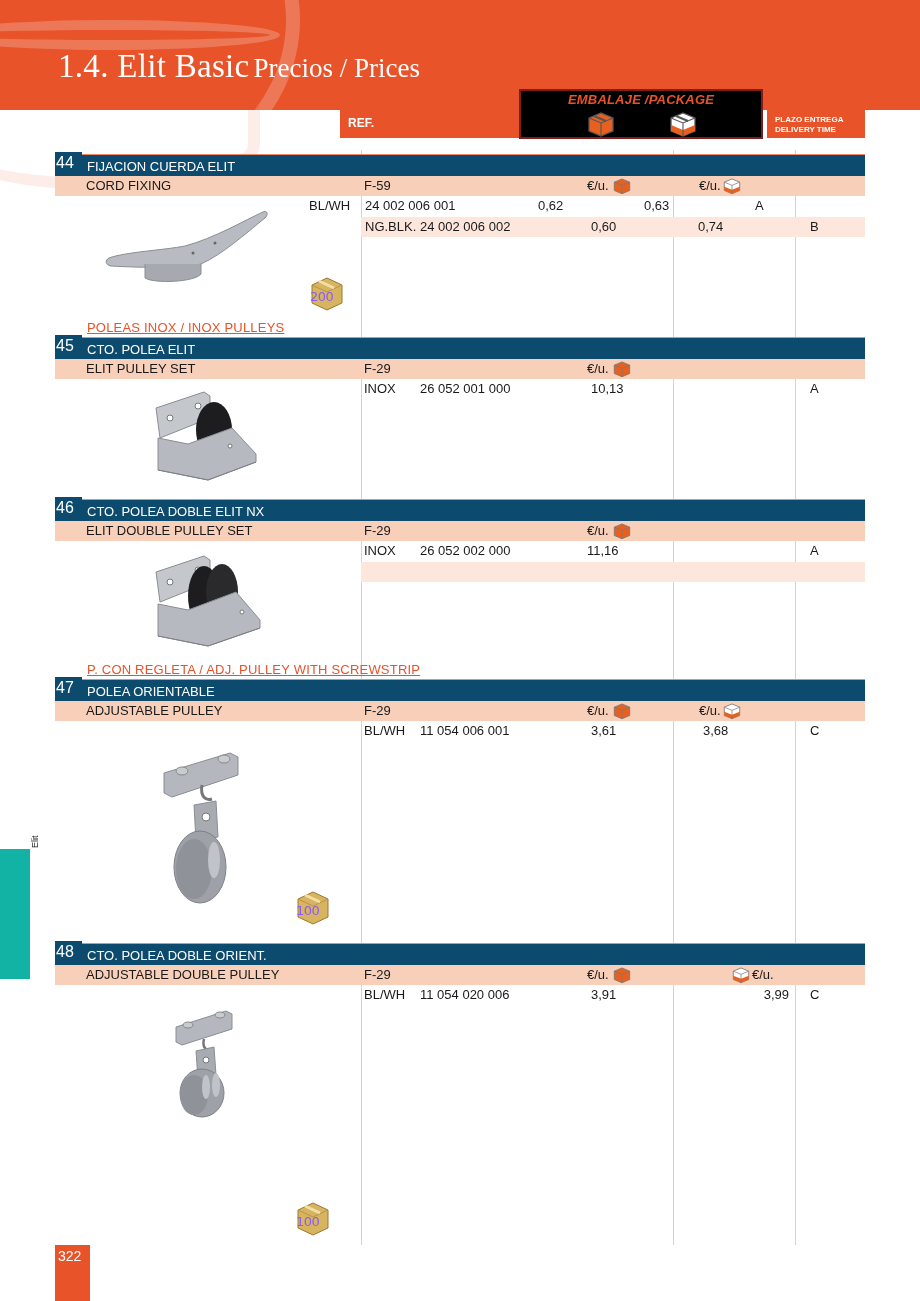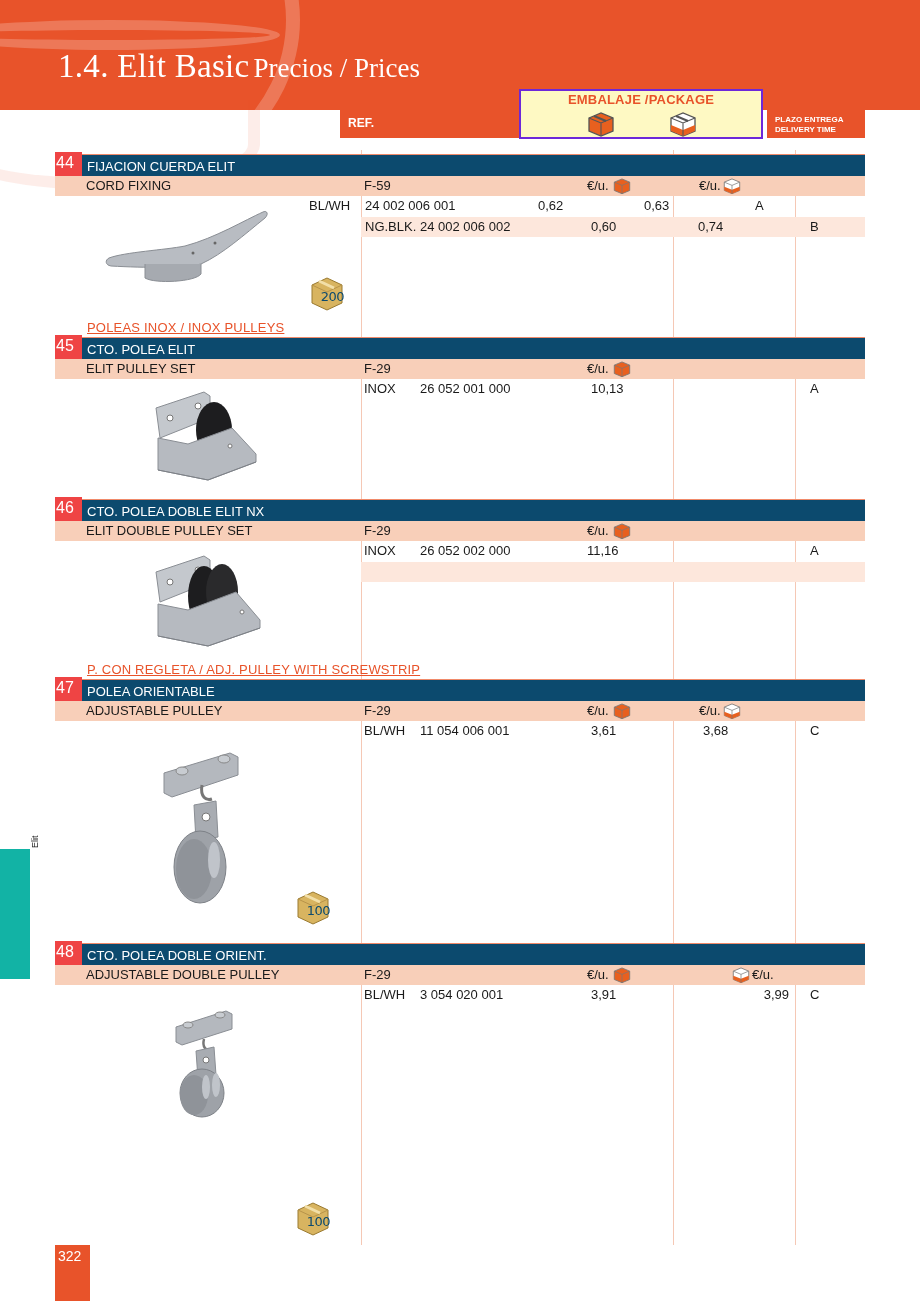--- a/index.html
+++ b/index.html
@@ -6,52 +6,52 @@
   html, body { width: 920px; height: 1301px; background: #ffffff; overflow: hidden; }
   body { position: relative; font-family: "Liberation Sans", "DejaVu Sans", sans-serif; color: #1a1a1a; }
 
   .header-band { position: absolute; left: 0; top: 0; width: 920px; height: 110px; background: #e8532a; overflow: hidden; font-family: Liberation Serif, serif; }
   .header-arc { position: absolute; border: 14px solid rgba(255,255,255,0.22); border-radius: 50%; }
   .title { position: absolute; left: 58px; top: 48px; color: #fff; white-space: nowrap; }
   .title .big { font-size: 33px; font-weight: 400; letter-spacing: 0.3px; }
   .title .small { font-size: 27px; font-weight: 400; margin-left: 4px; }
 
   .hdr-ref { position: absolute; left: 340px; top: 110px; width: 174px; height: 28px; background: #e8532a; color: #fff; font-size: 12px; font-weight: bold; padding: 6px 0 0 8px; }
-  .hdr-pack { position: absolute; left: 519px; top: 89px; width: 244px; height: 50px; background: #fef9c3; border: 2px solid #6d28d9; }
+  .hdr-pack { position: absolute; left: 519px; top: 89px; width: 244px; height: 50px; background: #000000; border: 2px solid #7f1d1d; font-style: italic; }
   .hdr-pack .lbl { position: absolute; left: 0; right: 0; top: 1px; text-align: center; color: #e8532a; font-size: 13px; font-weight: bold; letter-spacing: 0.2px; }
   .hdr-pack .ic1 { position: absolute; left: 66px; top: 20px; }
   .hdr-pack .ic2 { position: absolute; left: 148px; top: 20px; }
   .hdr-bar-l { position: absolute; left: 514px; top: 110px; width: 5px; height: 28px; background: #e8532a; }
   .hdr-delivery { position: absolute; left: 767px; top: 110px; width: 98px; height: 28px; background: #e8532a; color: #fff; font-size: 8px; font-weight: bold; line-height: 10px; padding: 5px 0 0 8px; }
 
   .vline { position: absolute; width: 1px; background: #f5c8b5; }
 
   .section { position: absolute; left: 55px; width: 810px; }
-  .sec-num { position: absolute; left: 0; top: 0; width: 27px; height: 24px; background: #ef4444; color: #fff; font-size: 16px; line-height: 22px; padding-left: 1px; }
+  .sec-num { position: absolute; left: 0; top: 0; width: 27px; height: 24px; background: #0c4a6e; color: #fff; font-size: 16px; line-height: 22px; padding-left: 1px; }
   .sec-bar { position: absolute; left: 27px; top: 2px; width: 783px; height: 22px; background: #0c4a6e; color: #fff; font-size: 13px; line-height: 24px; padding-left: 5px; border-top: 1px solid #f08a6a; }
   .sub-bar { position: absolute; left: 0; top: 24px; width: 810px; height: 20px; background: #f8cfb9; font-size: 13px; line-height: 20px; }
   .sub-bar .name { position: absolute; left: 31px; }
   .sub-bar .fam { position: absolute; left: 309px; }
   .sub-bar .p1 { position: absolute; left: 532px; display: flex; align-items: center; gap: 4px; }
   .sub-bar .p2 { position: absolute; left: 644px; display: flex; align-items: center; gap: 2px; }
   .sub-bar .p2r { position: absolute; left: 677px; display: flex; align-items: center; gap: 2px; }
 
   .row { position: absolute; left: 306px; width: 504px; height: 20px; font-size: 13px; line-height: 20px; }
   .row.alt { background: #fde7dc; }
   .row .col { position: absolute; left: 3px; text-align: center; }
   .row .code { position: absolute; left: 59px; }
   .row .pr1 { position: absolute; left: 226px; }
   .row .pr2 { position: absolute; left: 338px; }
   .row .pr2r { position: absolute; left: 368px; width: 60px; text-align: right; }
   .row .del { position: absolute; left: 449px; }
 
   .group-label { position: absolute; color: #e8532a; font-size: 13px; text-decoration: underline; text-decoration-thickness: 1px; letter-spacing: 0.2px; }
 
   .qty { position: absolute; width: 34px; height: 36px; }
-  .qty .qn { position: absolute; left: 0; right: 0; top: 13px; text-align: right; font-size: 13px; color: #0c4a6e; font-family: "DejaVu Sans", sans-serif; letter-spacing: -0.5px; }
+  .qty .qn { position: absolute; left: 0; right: 0; top: 13px; text-align: left; font-size: 13px; color: #8b5cf6; font-family: "DejaVu Sans", sans-serif; letter-spacing: -0.5px; }
 
   .prod { position: absolute; }
 
   .side-tab { position: absolute; left: 0; top: 849px; width: 30px; height: 130px; background: #12b3a5; }
   .side-label { position: absolute; left: 28px; top: 830px; font-size: 9px; color: #222; transform: rotate(-90deg); transform-origin: left top; width: 20px; }
   .page-num { position: absolute; left: 55px; top: 1245px; width: 35px; height: 56px; background: #e8532a; color: #fff; font-size: 14px; padding: 3px 0 0 3px; }
 </style>
 </head>
 <body>
 
@@ -293,21 +293,21 @@
           <path d="M2 7 L14 2 L26 7 L26 20 L14 25 L2 20 Z" fill="#fff" stroke="#777" stroke-width="1.3"></path>
           <path d="M2 14 L14 19 L26 14 L26 20 L14 25 L2 20 Z" fill="#e8601f"></path>
           <path d="M2 7 L14 12 L26 7 M14 12 L14 25" fill="none" stroke="#777" stroke-width="1.1"></path>
         </svg>
         <span>€/u.</span>
       </span>
   </div>
 </div>
 <div class="row" style="top:985px; left:361px;">
   <span class="col">BL/WH</span>
-  <span class="code">3 054 020 001</span>
+  <span class="code">11 054 020 006</span>
   <span class="pr1" style="left:230px">3,91</span>
   <span class="pr2r">3,99</span>
   <span class="del">C</span>
 </div>
 <div class="prod" style="left:172px; top:1005px;">
   <svg width="70" height="115" viewBox="0 0 70 115">
     <path d="M4 22 L54 6 L60 9 L60 24 L10 40 L4 37 Z" fill="#b4b8be" stroke="#8a8e94"></path>
     <ellipse cx="16" cy="20" rx="5" ry="3" fill="#c8ccd1" stroke="#888"></ellipse>
       <ellipse cx="48" cy="10" rx="5" ry="3" fill="#c8ccd1" stroke="#888"></ellipse>
     <path d="M32 34 C30 42 34 46 38 44" fill="none" stroke="#777" stroke-width="2.5"></path>

